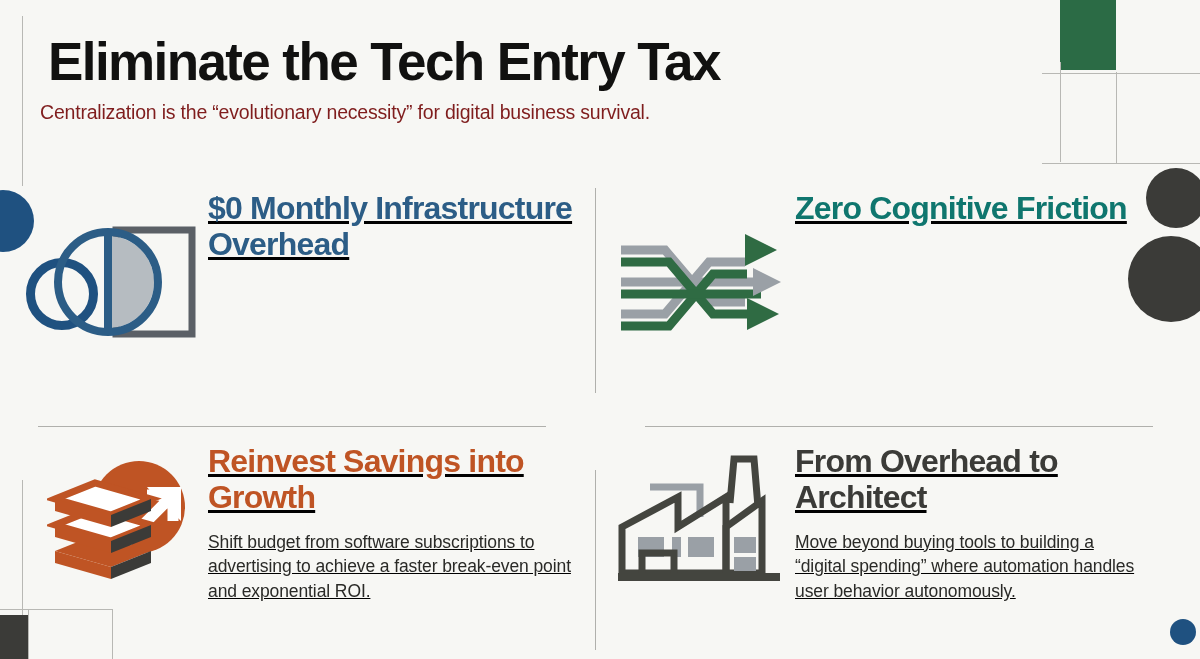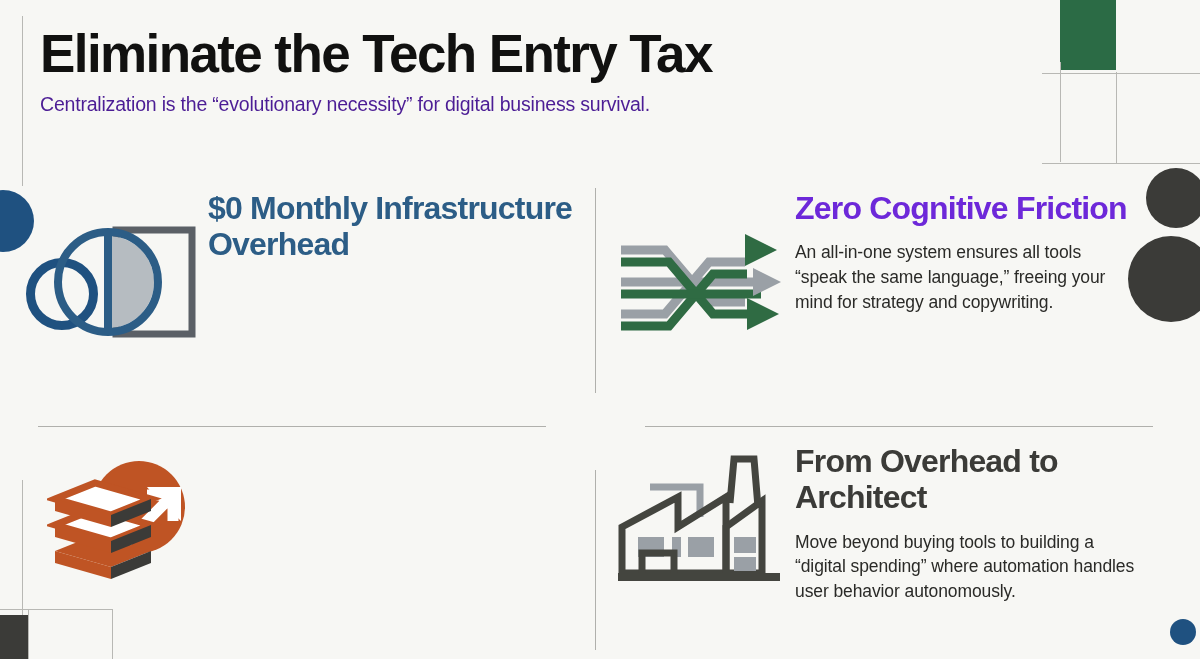--- a/index.html
+++ b/index.html
@@ -60,26 +60,26 @@
   #deco-grid-bl-box-v { left: 112px; bottom: 0; height: 50px; }
 
   
   #header { position: absolute; left: 40px; top: 26px; right: 180px; }
   #page-title {
     font-size: 53px;
     font-weight: 700;
     letter-spacing: -1.6px;
     color: #111110;
     line-height: 1.04;
-    margin: 0;
+    margin: 8px;
     white-space: nowrap;
   }
   #page-subtitle {
     font-size: 19.5px;
-    color: #4c1d95;
+    color: #7f1d1d;
     margin: 12px 0 0 0;
     letter-spacing: -0.2px;
     white-space: nowrap;
   }
 
   
   #cards {
     position: absolute;
     left: 30px;
     top: 178px;
@@ -97,21 +97,21 @@
     box-sizing: border-box;
   }
   .card-icon {
     width: 170px;
     flex: 0 0 170px;
     display: flex;
     align-items: flex-start;
     justify-content: center;
     padding-top: 30px;
   }
-  .card-body { flex: 1 1 auto; min-width: 0; padding-top: 4px; }
+  .card-body { flex: 1 1 auto; min-width: 0; padding-top: 4px; text-decoration: underline; }
   .card-title {
     font-size: 32px;
     font-weight: 700;
     line-height: 1.135;
     letter-spacing: -0.8px;
     margin: 0;
   }
   .card-text {
     font-size: 17.5px;
     line-height: 1.42;
@@ -190,22 +190,21 @@
           <path d="M8 46 H56 L100 98 H134"></path>
           <path d="M8 110 H56 L100 58 H134"></path>
           <path d="M8 78 H148"></path>
         </g>
         <polygon points="132,18 164,34 132,50" fill="#2f6b43"></polygon>
         <polygon points="140,52 168,66 140,80" fill="#9aa0a6"></polygon>
         <polygon points="134,82 166,98 134,114" fill="#2f6b43"></polygon>
       </svg>
     </div>
     <div class="card-body">
-      <h2 class="card-title" style="color:#6d28d9">Zero Cognitive Friction</h2>
-      <p class="card-text">An all-in-one system ensures all tools “speak the same language,” freeing your mind for strategy and copywriting.</p>
+      <h2 class="card-title" style="color:#0f766e">Zero Cognitive Friction</h2>
     </div>
   </div>
 
   <div class="card card-3">
     <div class="card-icon">
       <svg width="152" height="130" viewBox="0 0 152 130" aria-hidden="true">
         <circle cx="92" cy="56" r="46" fill="#bf5424"></circle>
         <polygon points="66,86 104,46 104,30 88,30 88,36 72,36 72,48 58,48 58,60 76,60 76,52 92,52 92,44 98,44 98,56" fill="none"></polygon>
         <path d="M78 92 L126 44 M126 44 L100 44 M126 44 L126 70" fill="none" stroke="#ffffff" stroke-width="11" stroke-linecap="butt" stroke-linejoin="miter"></path>
         <polygon points="100,36 134,36 134,70 122,58 110,48" fill="#ffffff"></polygon>
@@ -220,20 +219,22 @@
           <polygon points="8,100 8,112 64,128 64,116" fill="#bf5424"></polygon>
         </g>
         <g transform="translate(0,-52)">
           <polygon points="8,100 48,84 104,100 64,116" fill="#ffffff" stroke="#bf5424" stroke-width="7"></polygon>
           <polygon points="104,100 104,112 64,128 64,116" fill="#3b3b38"></polygon>
           <polygon points="8,100 8,112 64,128 64,116" fill="#bf5424"></polygon>
         </g>
       </svg>
     </div>
     <div class="card-body">
+      <h2 class="card-title" style="color:#bf5424">Reinvest Savings into Growth</h2>
+      <p class="card-text">Shift budget from software subscriptions to advertising to achieve a faster break-even point and exponential ROI.</p>
     </div>
   </div>
 
   <div class="card card-4">
     <div class="card-icon">
       <svg width="166" height="132" viewBox="0 0 166 132" aria-hidden="true">
         <path d="M34 36 H84 V66" fill="none" stroke="#9aa0a6" stroke-width="7"></path>
         <path d="M6 76 L62 46 V76 L110 46 V122 H6 Z" fill="none" stroke="#44453f" stroke-width="7"></path>
         <path d="M110 76 L146 50 V122 H110 Z" fill="none" stroke="#44453f" stroke-width="7"></path>
         <path d="M114 52 L118 8 H138 L142 56" fill="none" stroke="#44453f" stroke-width="7"></path>

